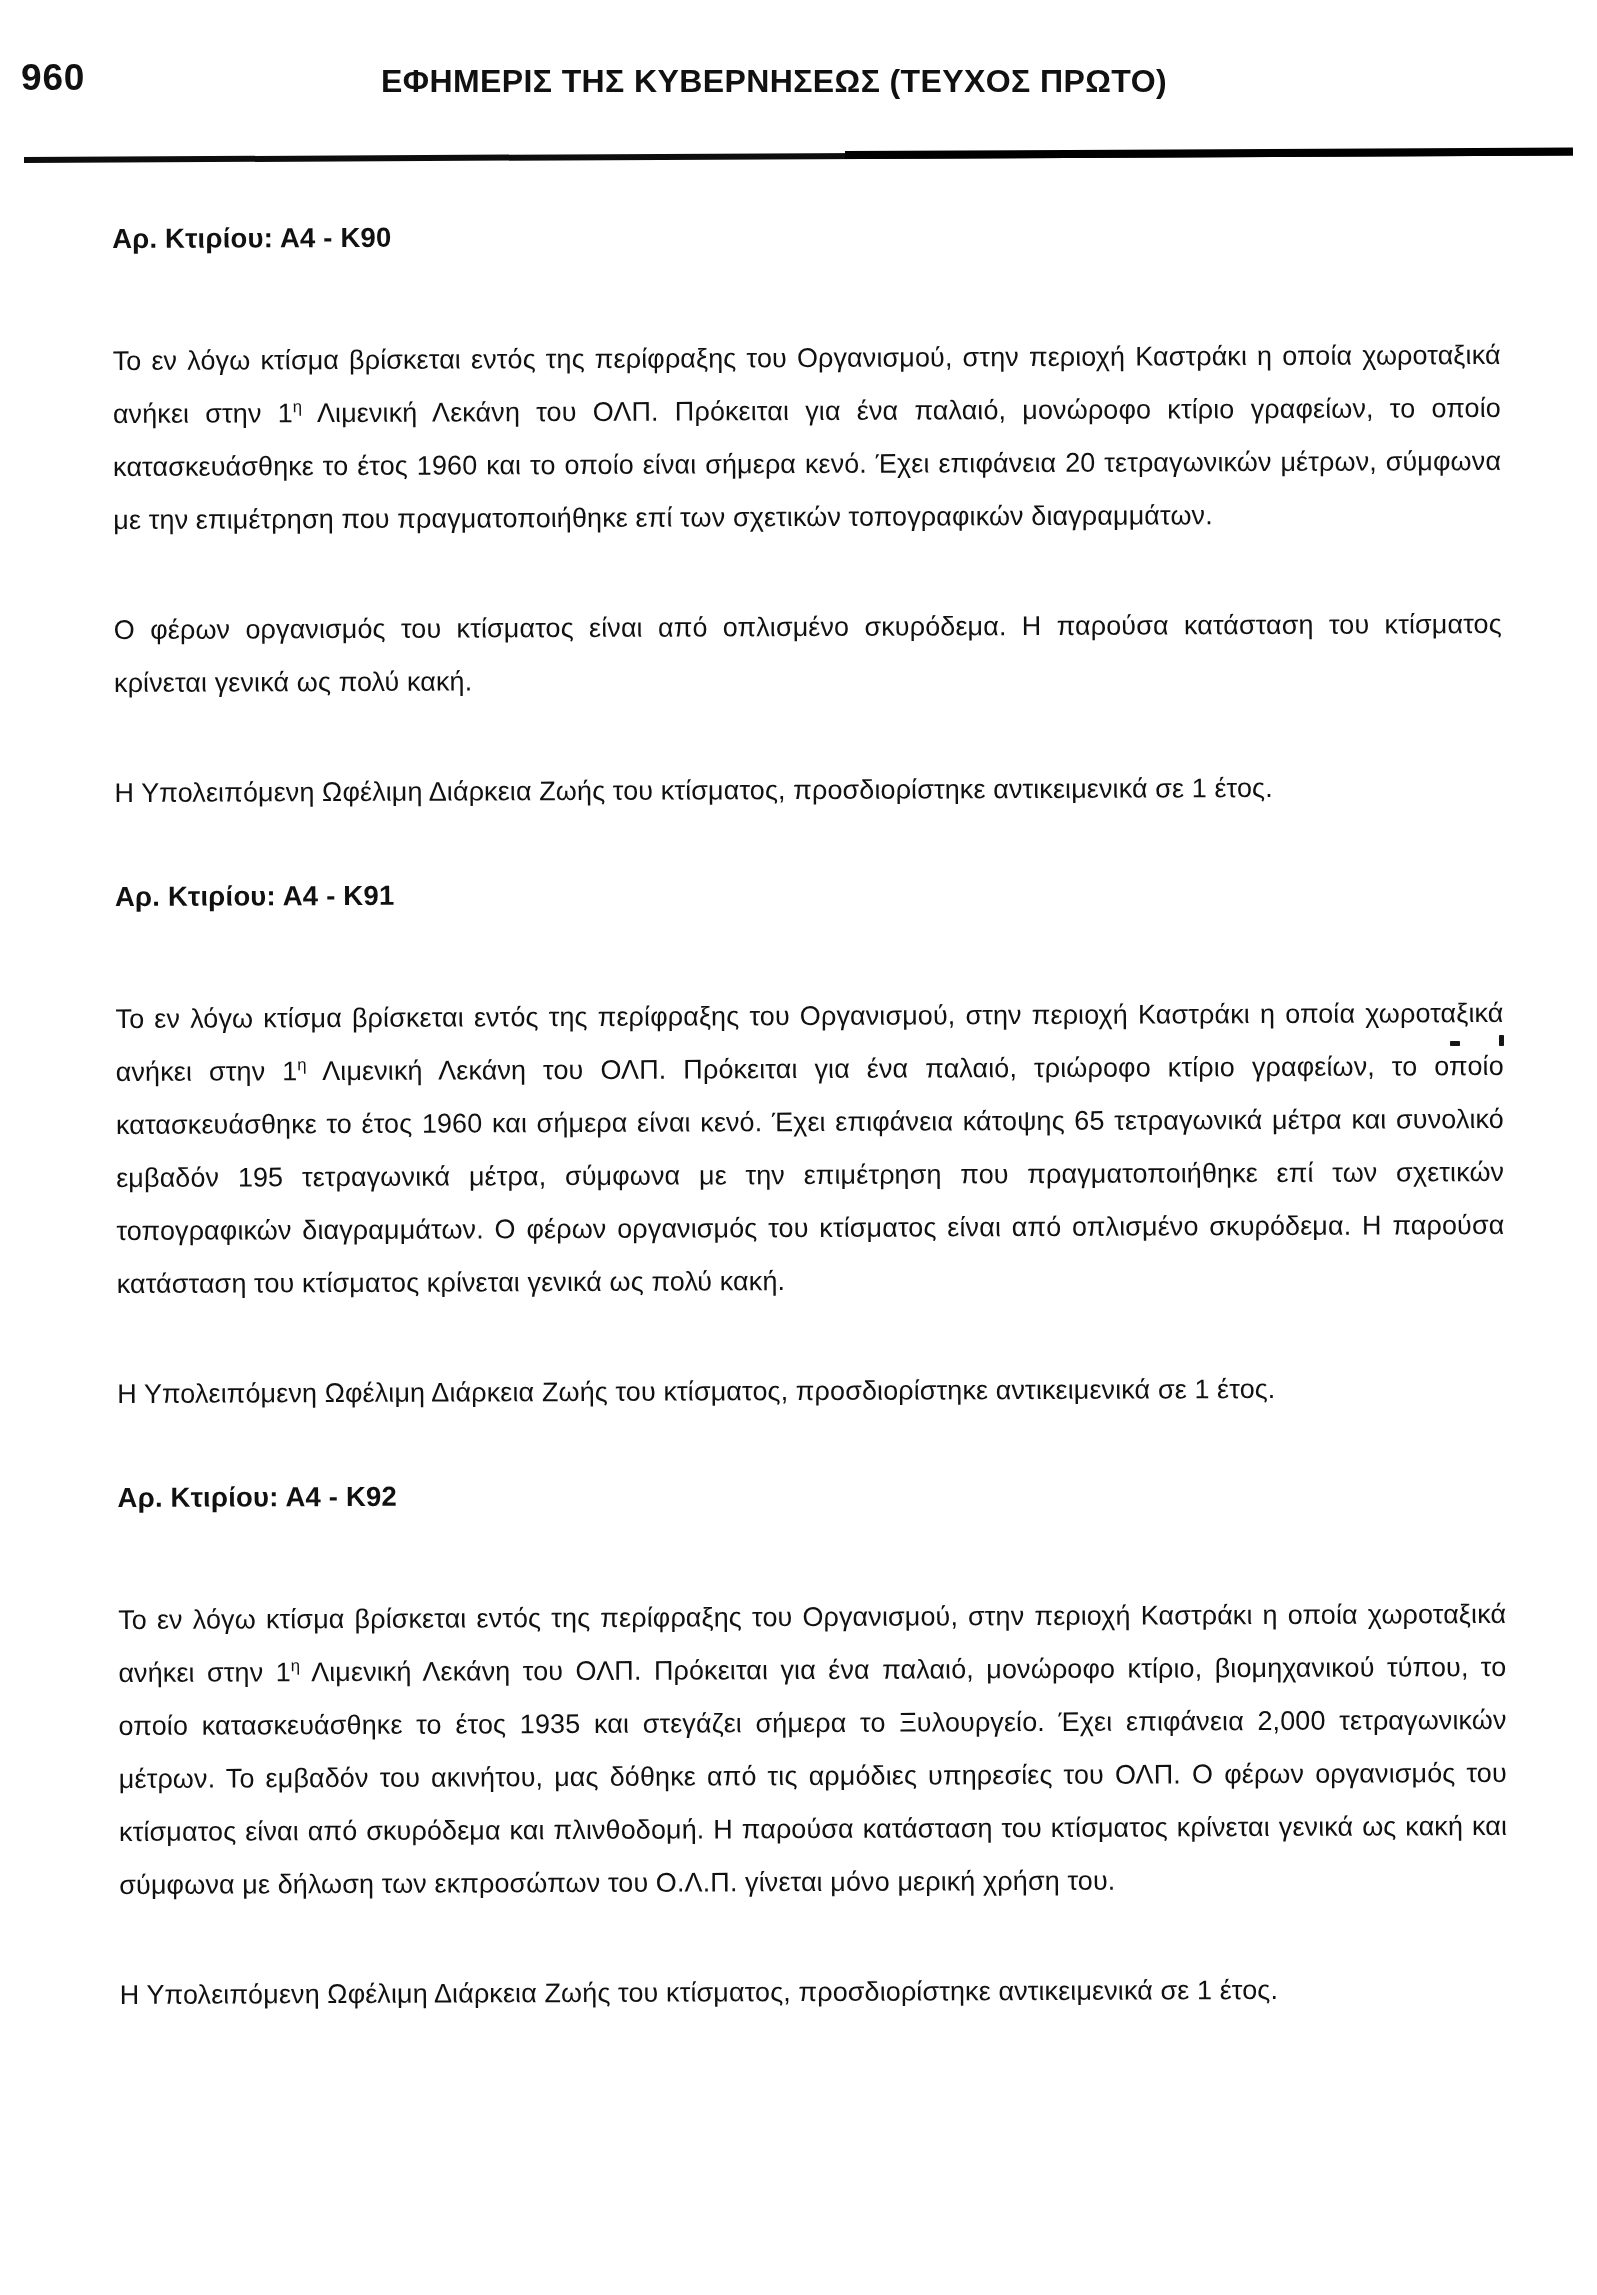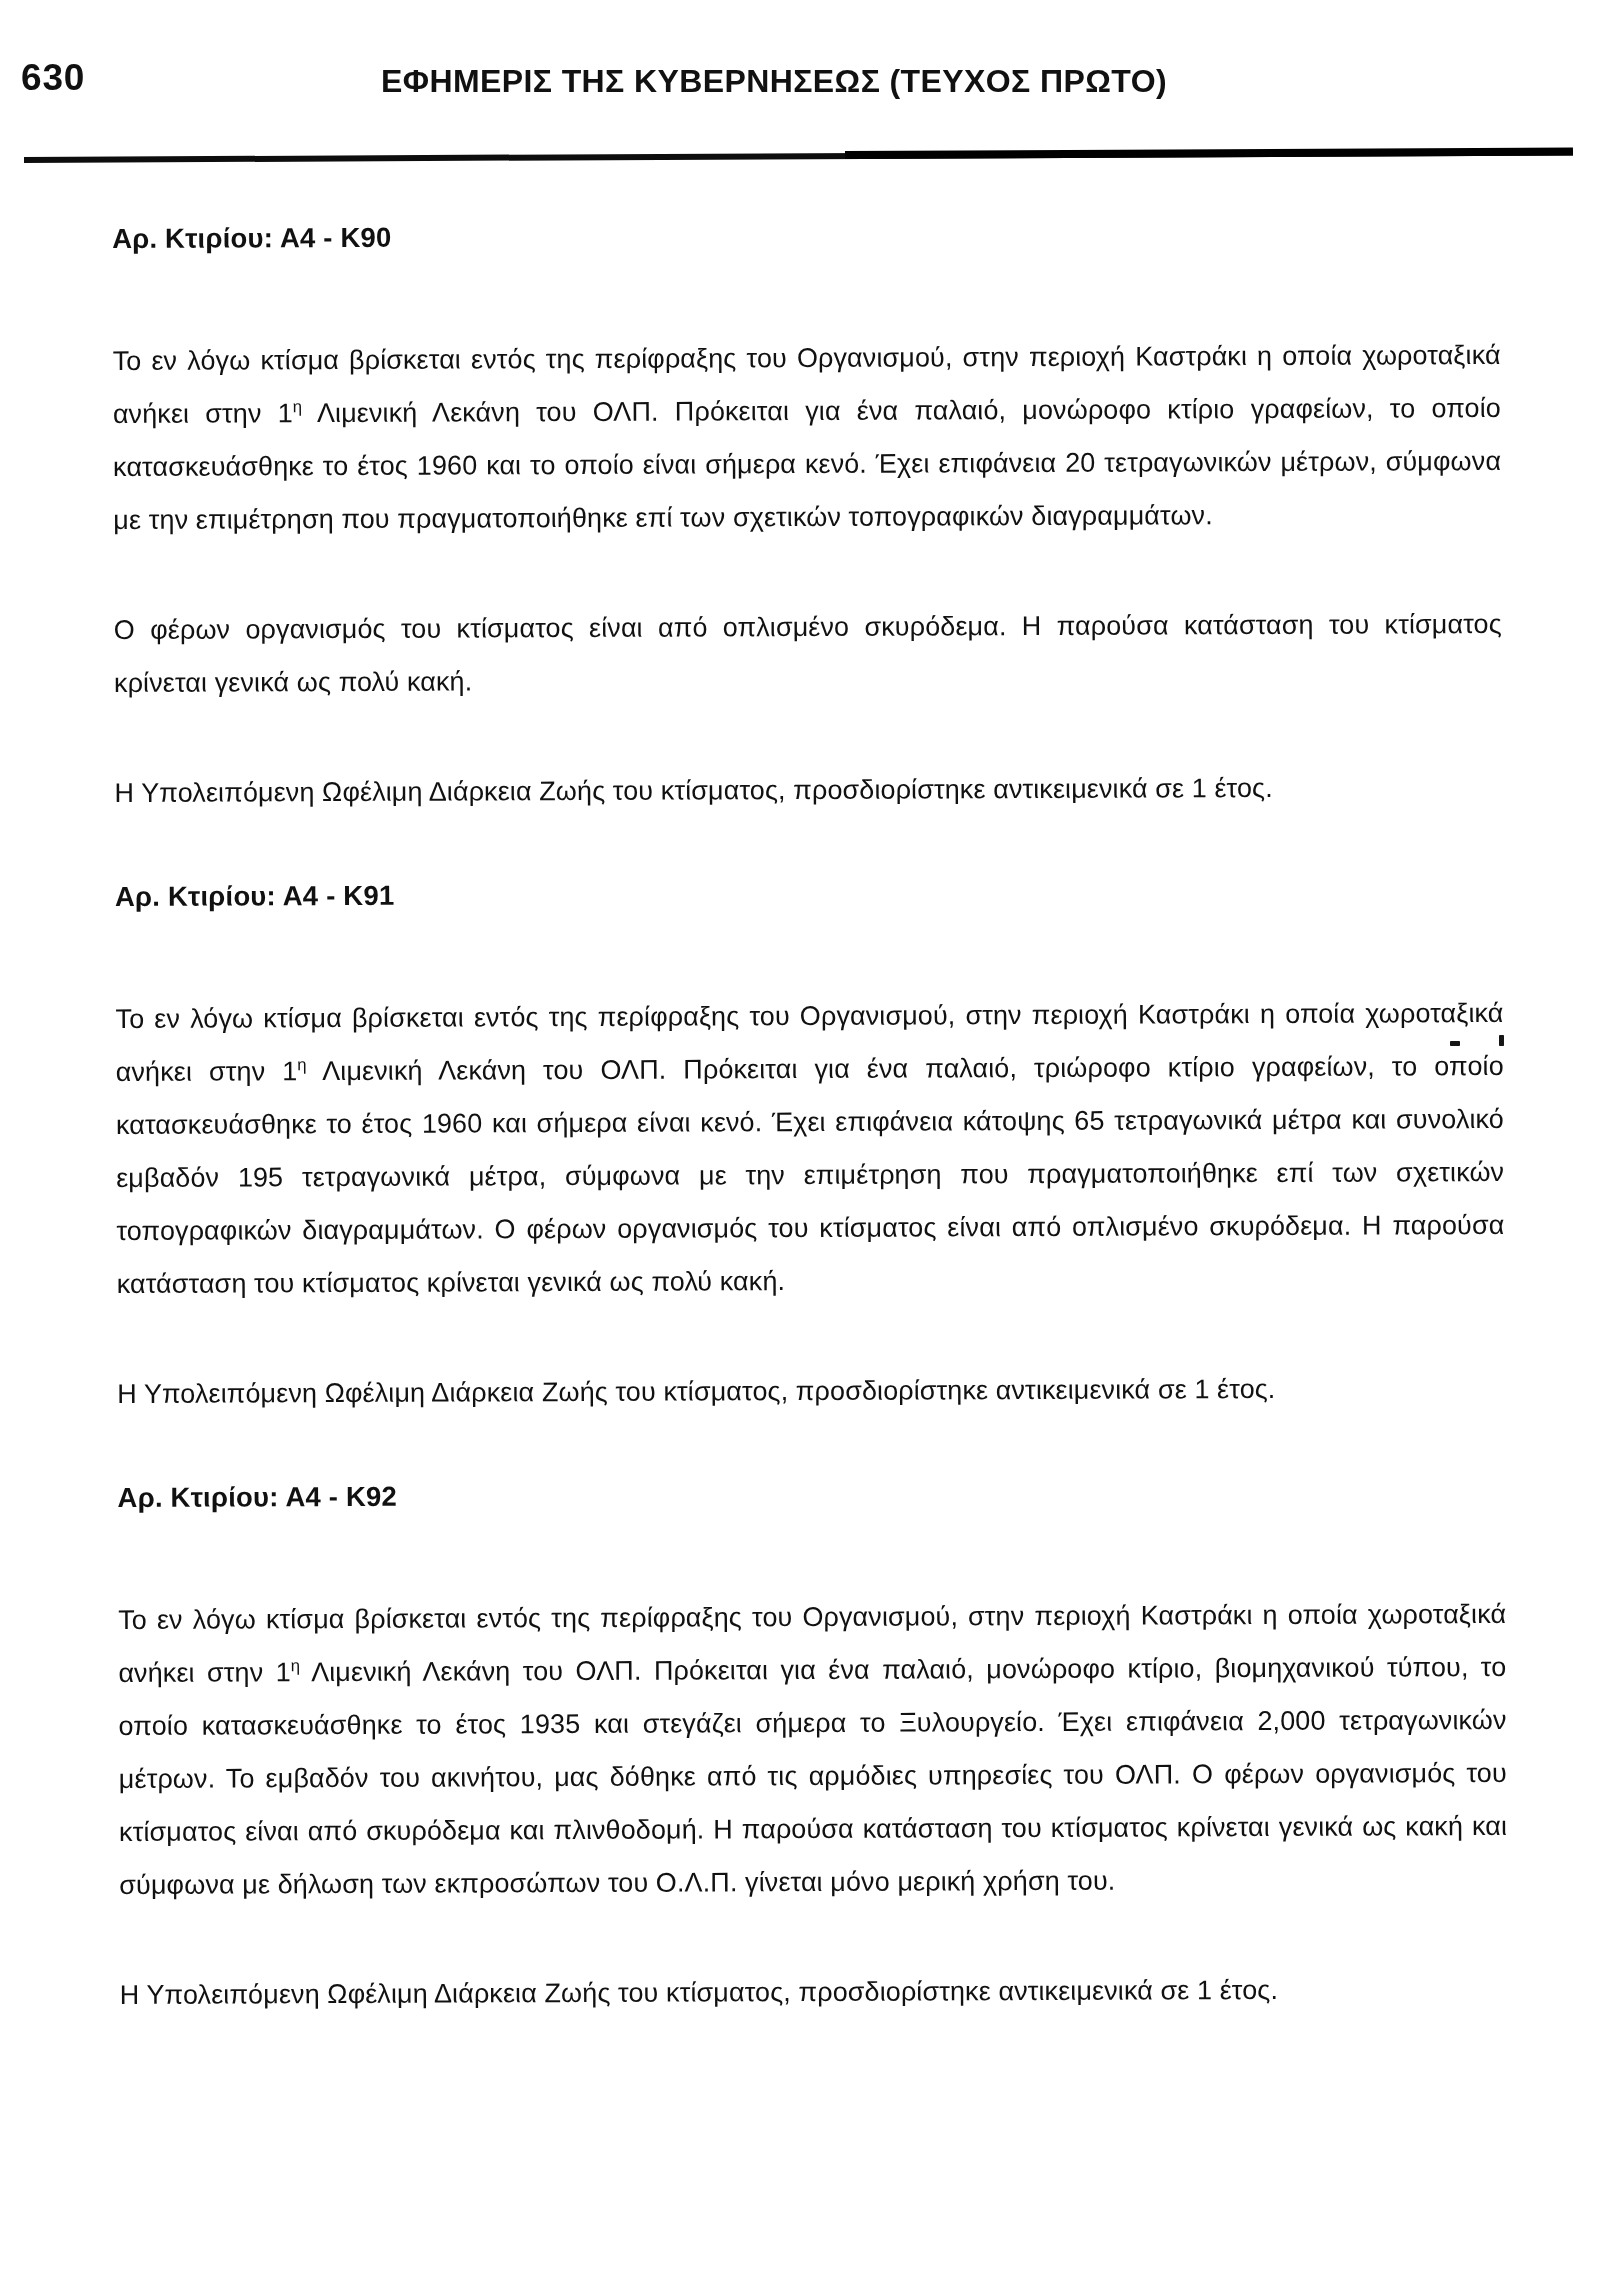--- a/index.html
+++ b/index.html
@@ -92,21 +92,21 @@
   }
   .artifact.dot-1 { left: 1450px; top: 1041px; width: 9.7px; height: 4.9px; }
   .artifact.dot-2 { left: 1499px; top: 1035px; width: 4.9px;  height: 10.5px; }
 </style>
 </head>
 <body>
 
 <div class="page">
 
   <header>
-    <div class="page-number">630</div>
+    <div class="page-number">960</div>
     <div class="header-title">ΕΦΗΜΕΡΙΣ ΤΗΣ ΚΥΒΕΡΝΗΣΕΩΣ (ΤΕΥΧΟΣ ΠΡΩΤΟ)</div>
     <div class="header-rule">
       <span class="rule-dark"></span>
     </div>
   </header>
 
   <main class="content">
 
     <section>
       <h2 class="building-heading">Αρ. Κτιρίου: Α4 - Κ90</h2>

